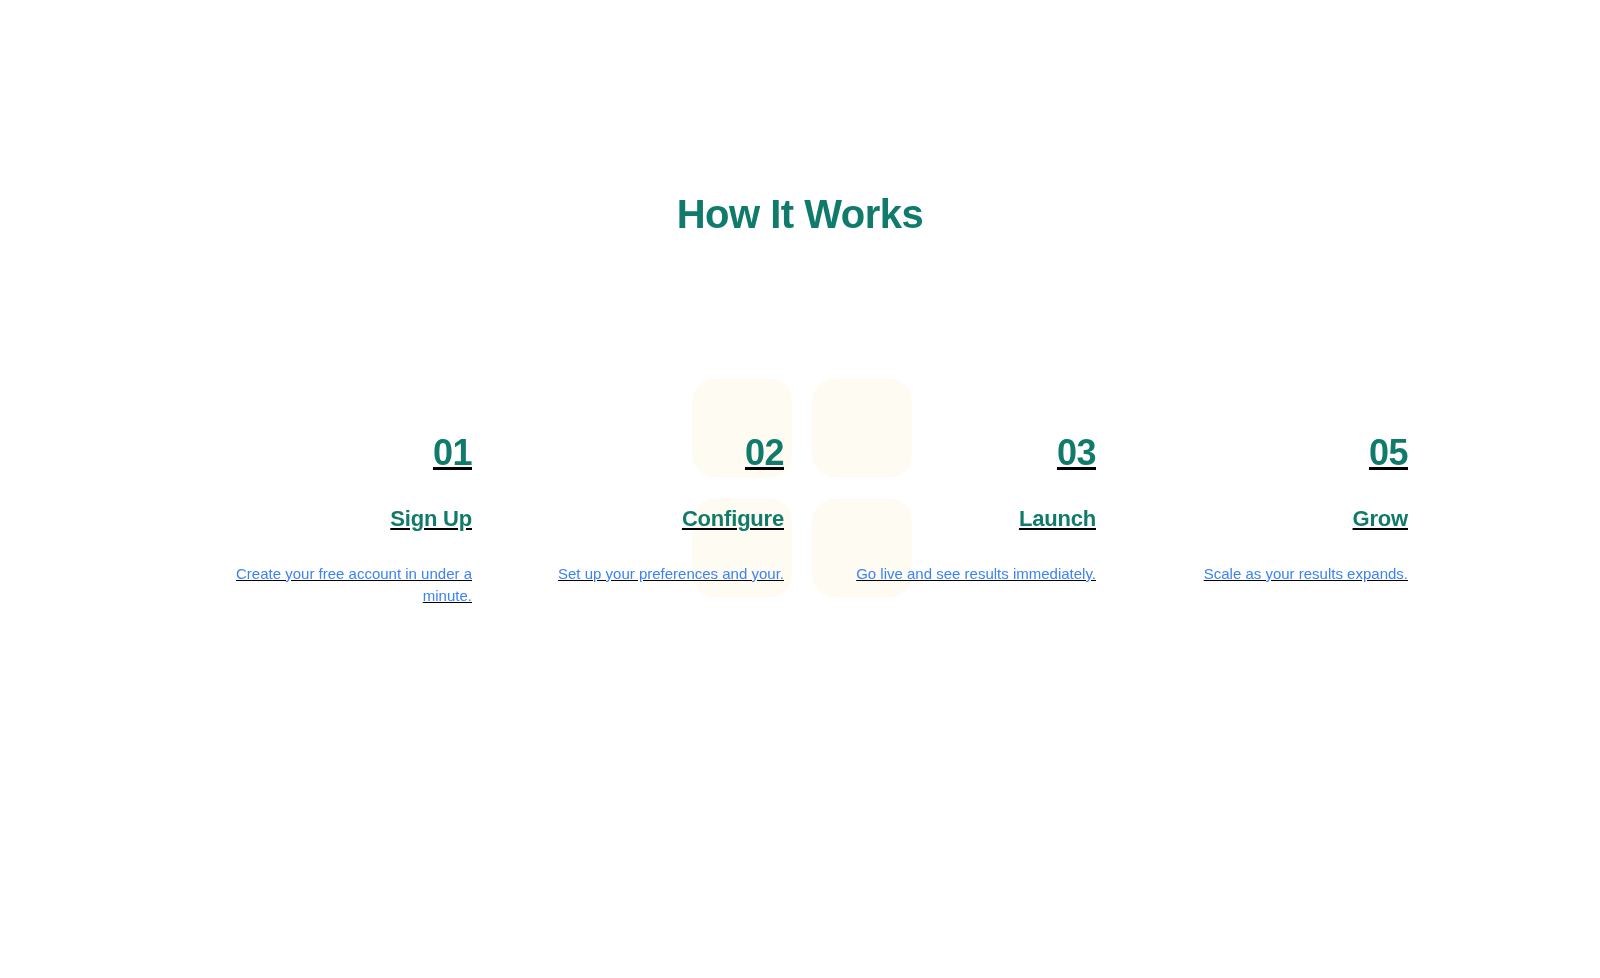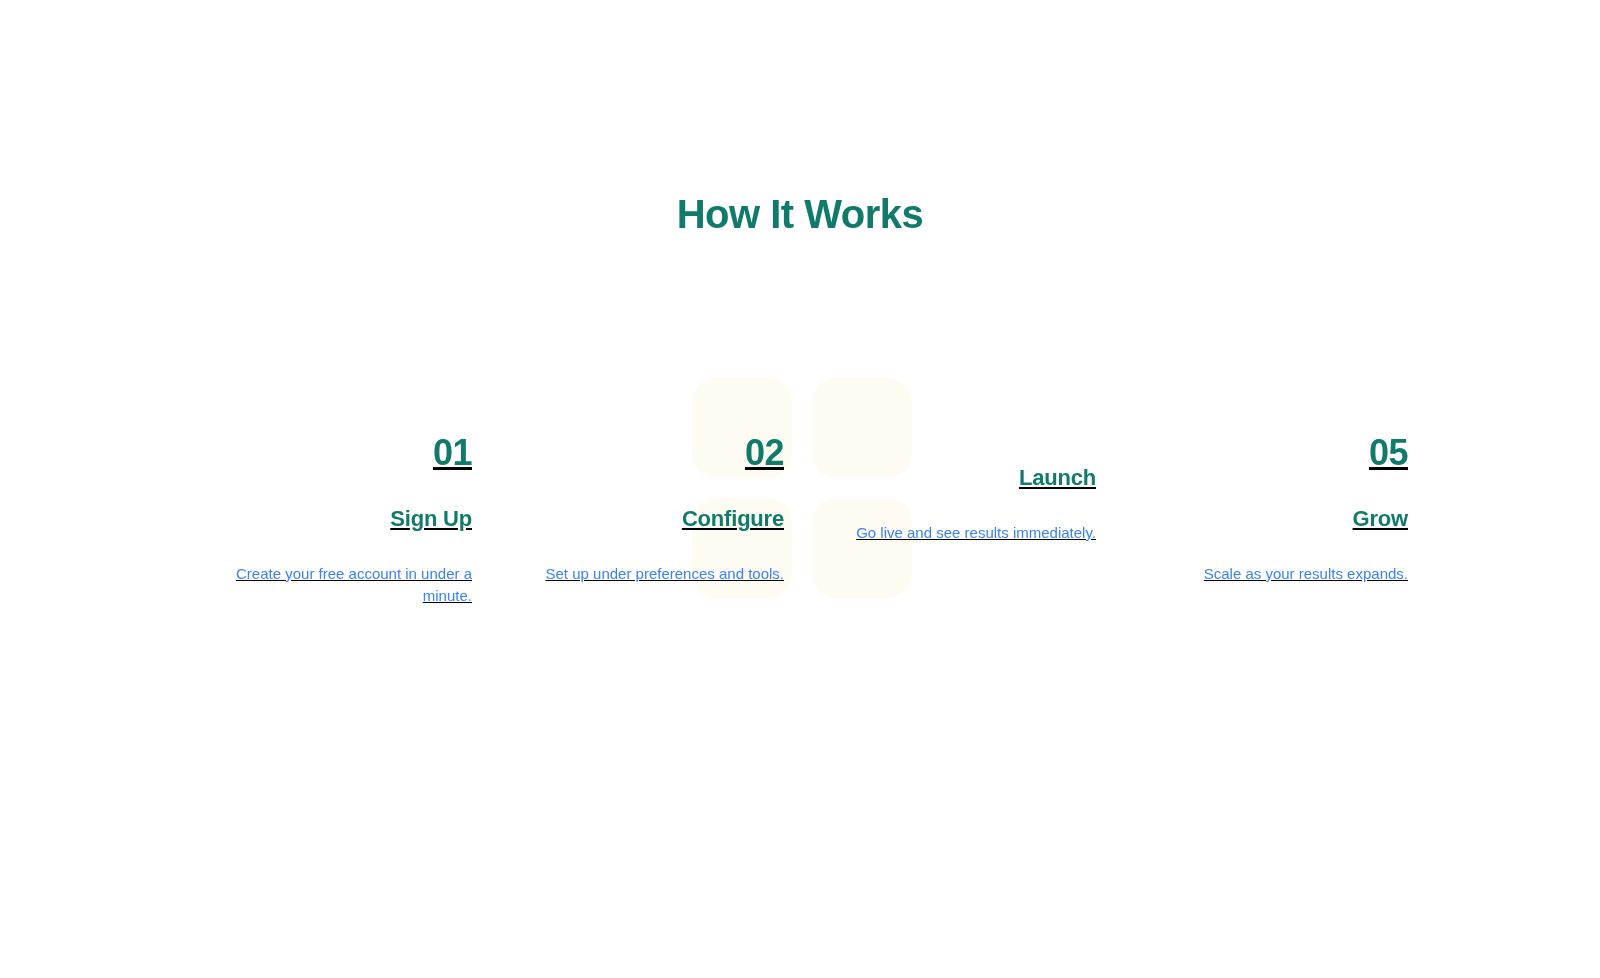--- a/index.html
+++ b/index.html
@@ -139,24 +139,25 @@
 
     <div class="step">
       <div class="step-number">01</div>
       <div class="step-title">Sign Up</div>
       <div class="step-desc">Create your free account in under a minute.</div>
     </div>
 
     <div class="step">
       <div class="step-number">02</div>
       <div class="step-title">Configure</div>
-      <div class="step-desc">Set up under preferences and tools.</div>
+      <div class="step-desc">Set up your preferences and your.</div>
     </div>
 
     <div class="step">
+      <div class="step-number">03</div>
       <div class="step-title">Launch</div>
       <div class="step-desc">Go live and see results immediately.</div>
     </div>
 
     <div class="step">
       <div class="step-number">05</div>
       <div class="step-title">Grow</div>
       <div class="step-desc">Scale as your results expands.</div>
     </div>
 

